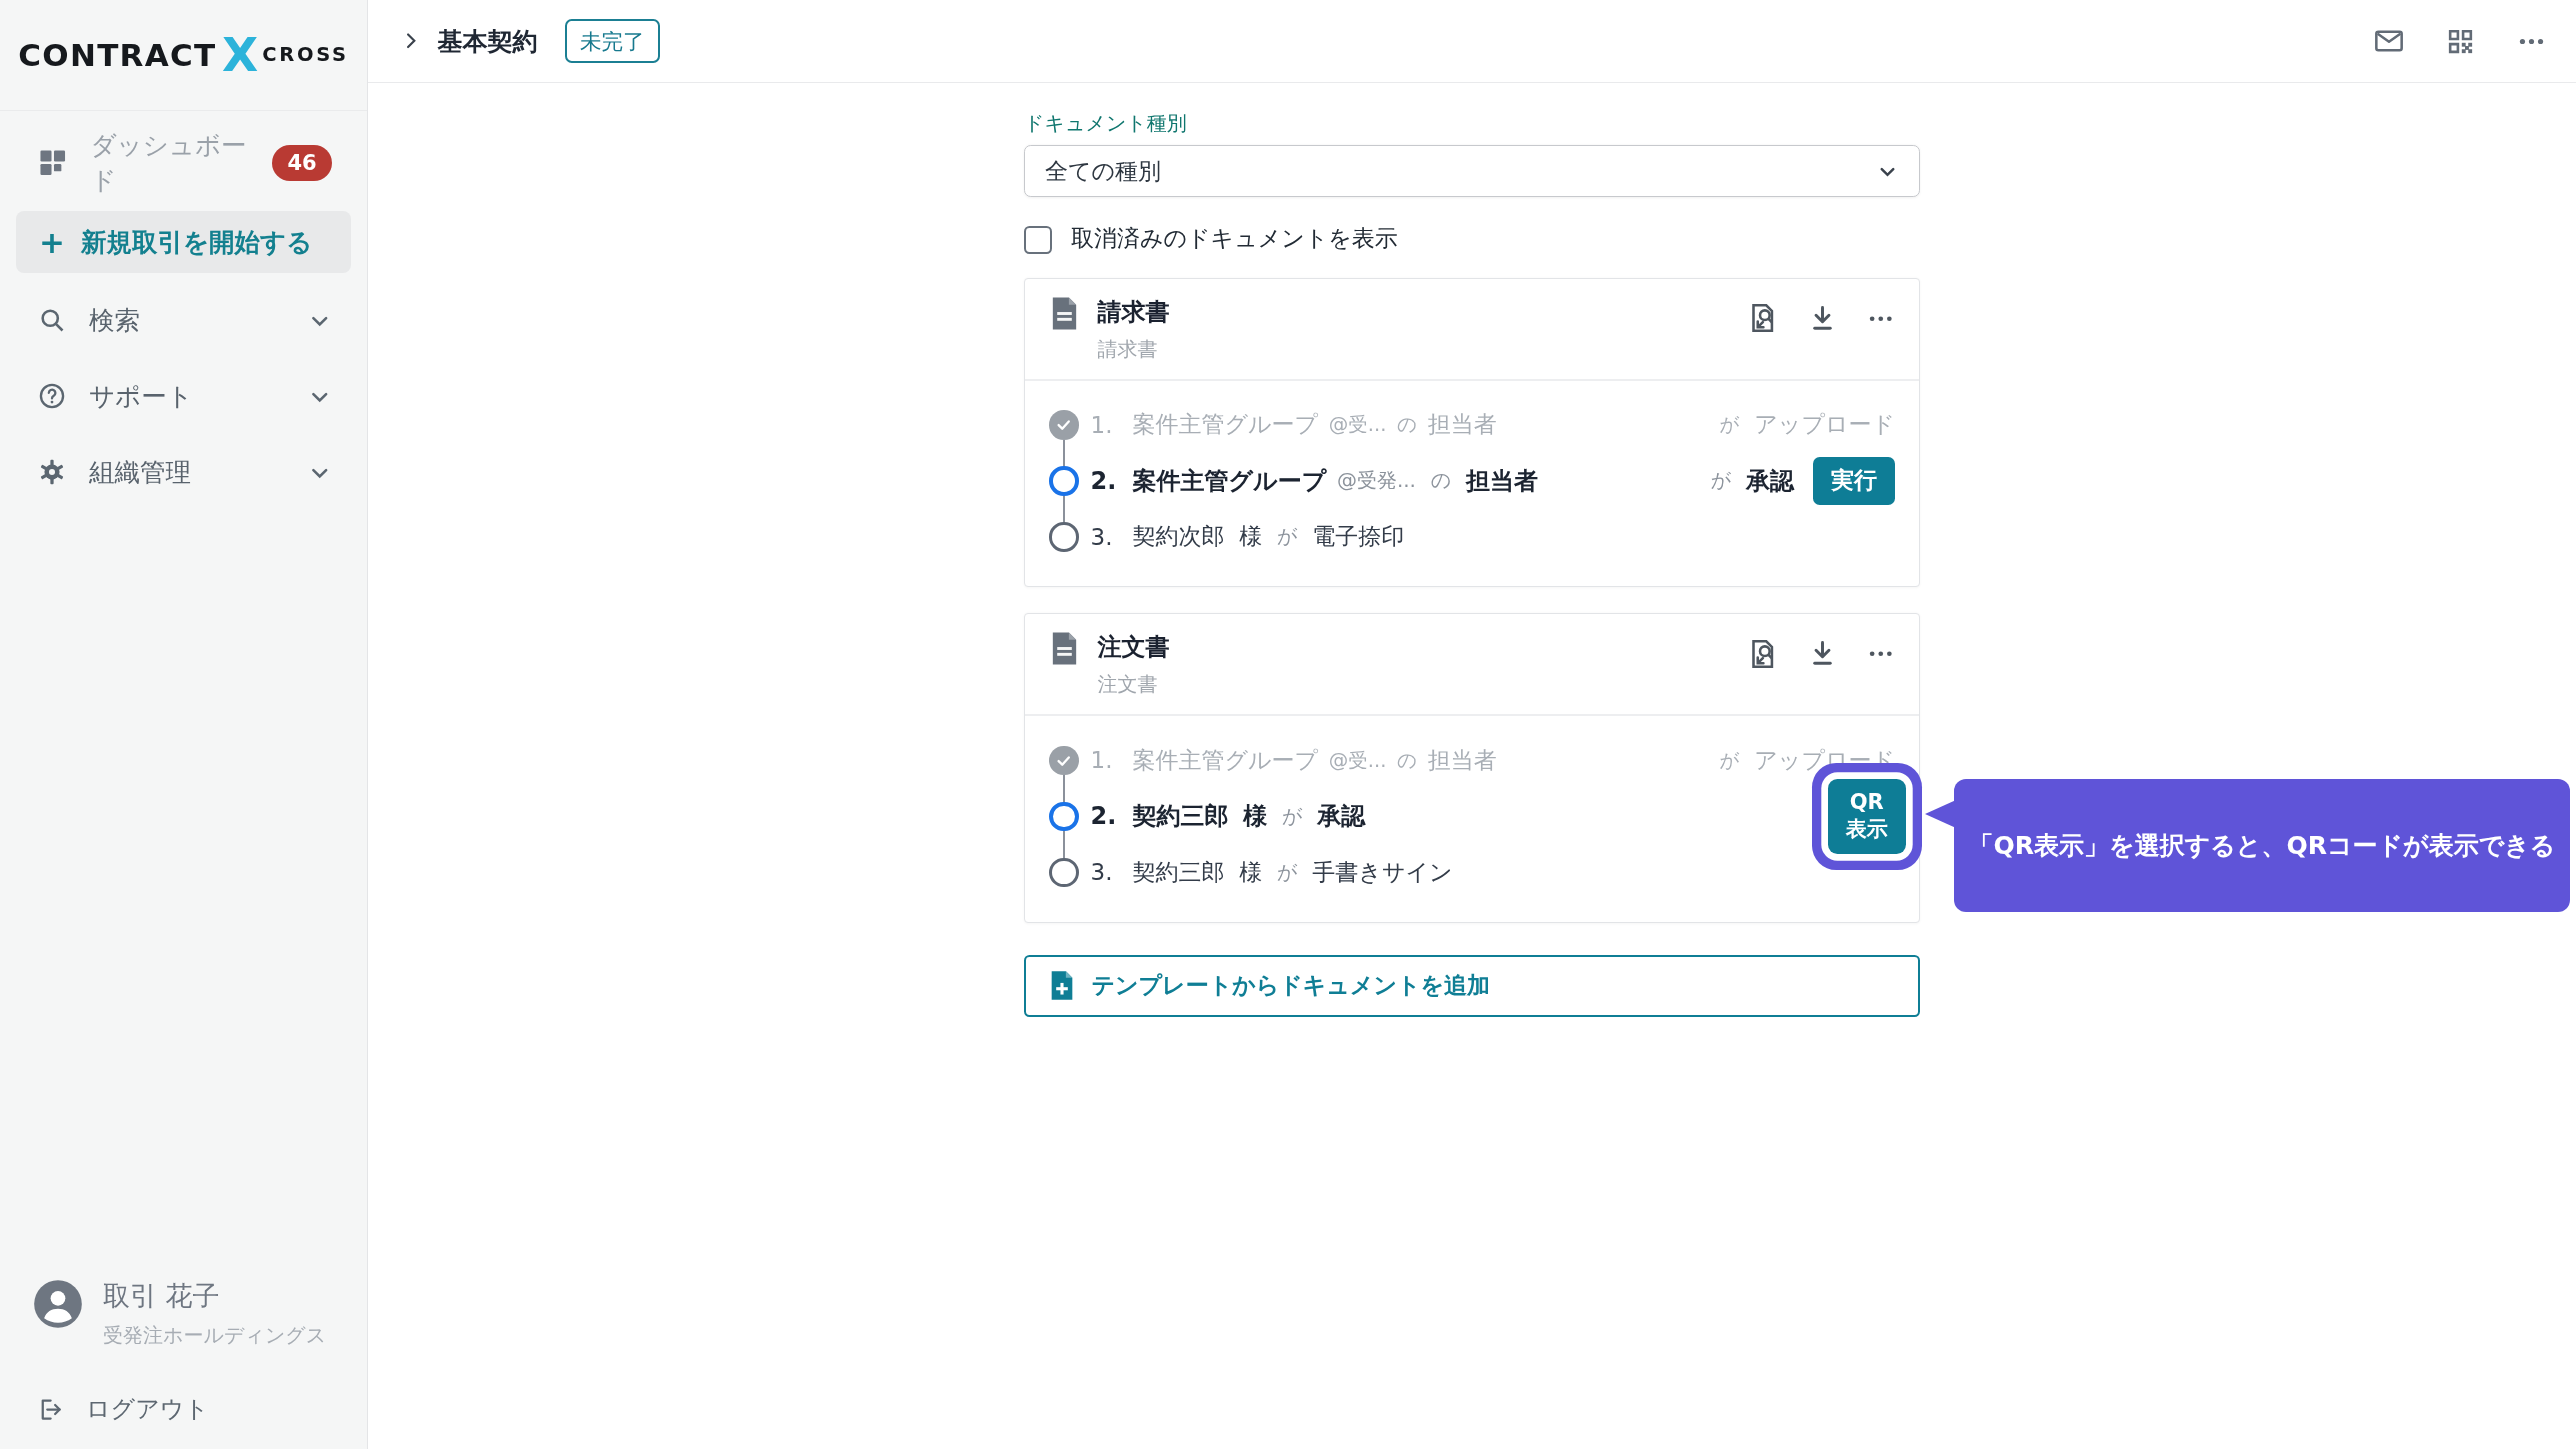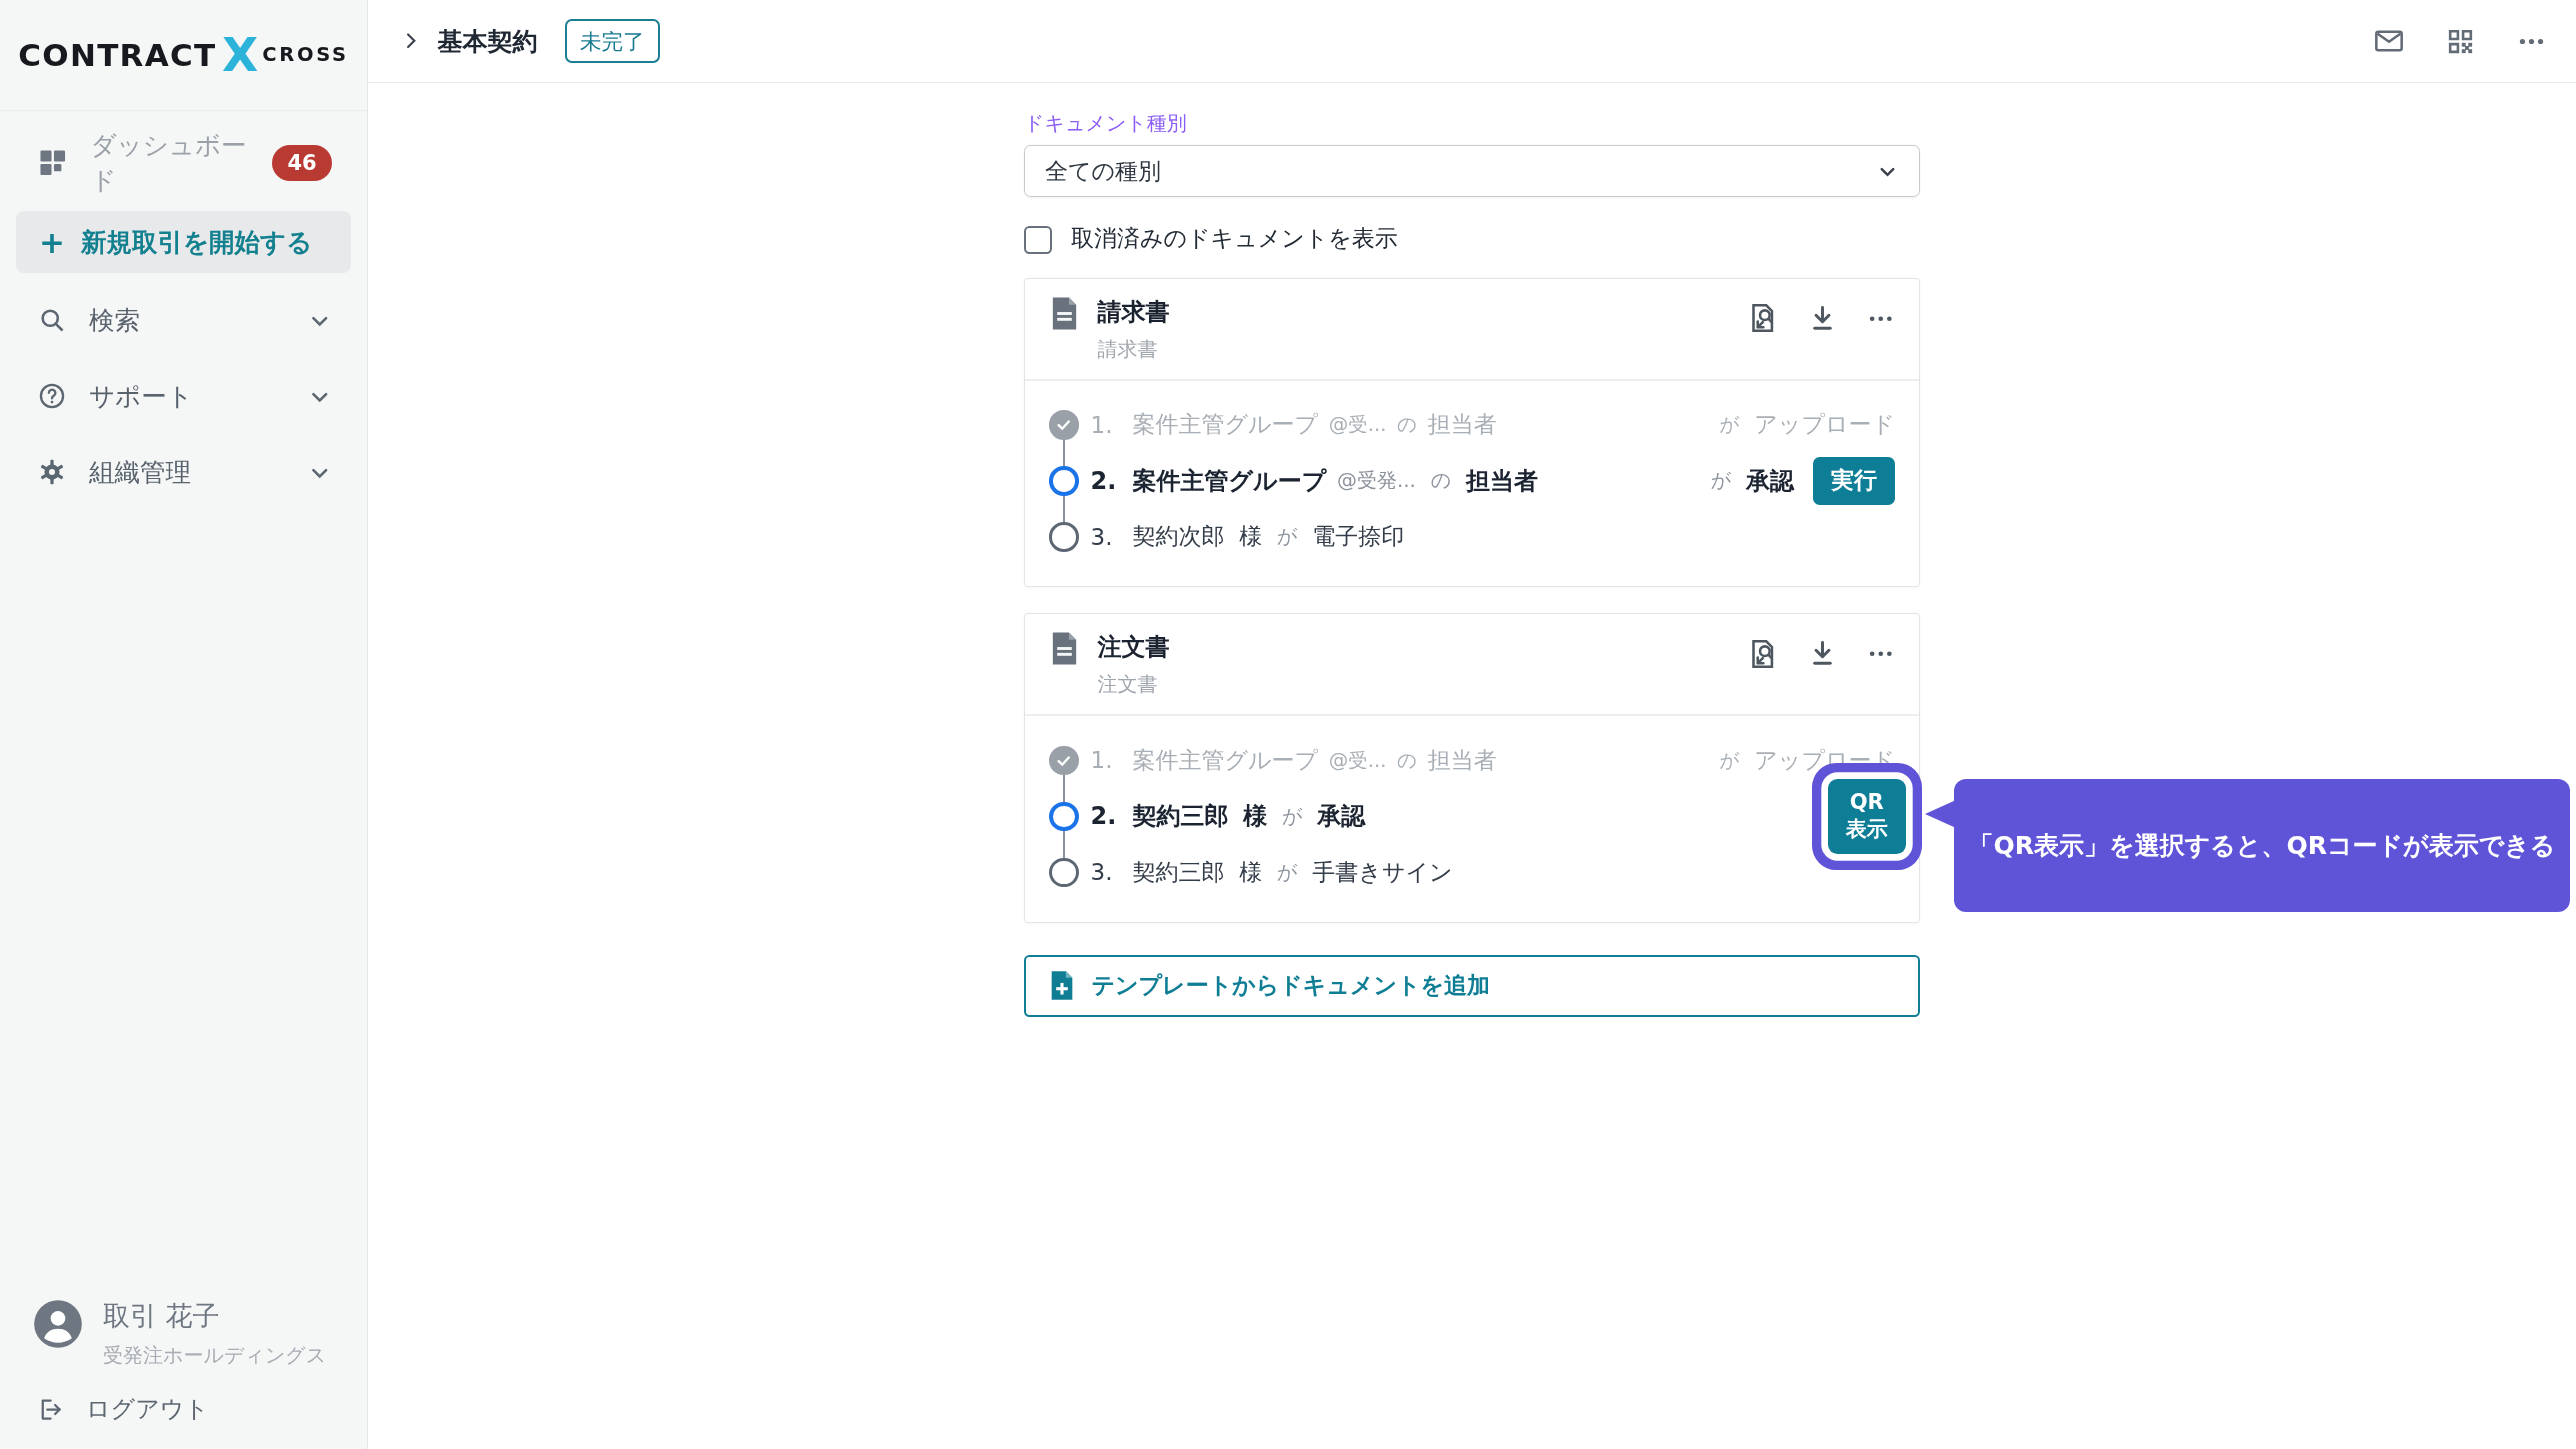--- a/index.html
+++ b/index.html
@@ -27,37 +27,37 @@
   .menu { margin-top:9.4px; }
   .menu-item { height:76px; display:flex; align-items:center; padding:0 35px 0 38px; cursor:pointer; }
   .menu-item .label { margin-left:23px; font-size:25.5px; color:#59636d; }
   .menu-item .chev { margin-left:auto; }
 
   .sidebar-bottom { margin-top:auto; padding:0 29.5px 24px 32px; }
   .user-row { display:flex; align-items:flex-start; }
   .user-meta { margin-left:19px; }
   .user-name { font-size:27px; color:#6e7681; }
   .user-company { font-size:20px; color:#a7adb4; margin-top:8px; }
-  .logout-row { margin-top:24px; display:flex; align-items:center; padding-left:4px; cursor:pointer; }
+  .logout-row { margin-top:44px; display:flex; align-items:center; padding-left:4px; cursor:pointer; }
   .logout-row .label { margin-left:23px; font-size:24px; color:#5d6771; }
 
   
   .main { flex:1; display:flex; flex-direction:column; }
   .topbar { height:83px; border-bottom:1.3px solid #e9eaec; display:flex; align-items:center; padding:0 29.5px 0 16px; background:#fff; }
   .crumb-link { color:#17798e; font-size:25px; cursor:pointer; }
   .crumb-sep { margin:0 16px; display:flex; align-items:center; }
   .crumb-current { font-weight:700; font-size:25px; color:#1f2733; }
   .status-badge { margin-left:27px; border:2px solid #1b7f93; color:#17798e; font-size:21.5px; padding:5.4px 13.4px; border-radius:6.7px; background:#fff; }
   .topbar-icons { margin-left:auto; display:flex; align-items:center; gap:40px; }
   .icon-btn { cursor:pointer; display:flex; align-items:center; }
 
   .content { flex:1; background:#fff; }
   .column { width:896px; margin:0 auto; padding-top:27px; }
 
-  .field-label { font-size:20px; color:#8b5cf6; }
+  .field-label { font-size:20px; color:#0f766e; }
   .select { margin-top:8px; height:52px; border:1.3px solid #c7c9cd; border-radius:6.7px; display:flex; align-items:center; padding:0 20px; font-size:23px; color:#2d3640; background:#fff; box-shadow:0 0.7px 2.7px rgba(0,0,0,.06); cursor:pointer; }
   .select .chev { margin-left:auto; }
 
   .checkbox-row { margin-top:25.5px; display:flex; align-items:flex-end; cursor:pointer; }
   .checkbox { width:28px; height:28px; border:2px solid #68717c; border-radius:5.4px; background:#fff; }
   .checkbox-row .label { margin-left:19px; font-size:23px; color:#222b35; }
 
   
   .doc-card { margin-top:24px; border:1.3px solid #e2e4e7; border-radius:4px; background:#fff; box-shadow:0 0.7px 2.7px rgba(0,0,0,.04); }
   .card2 { margin-top:25.5px; }

